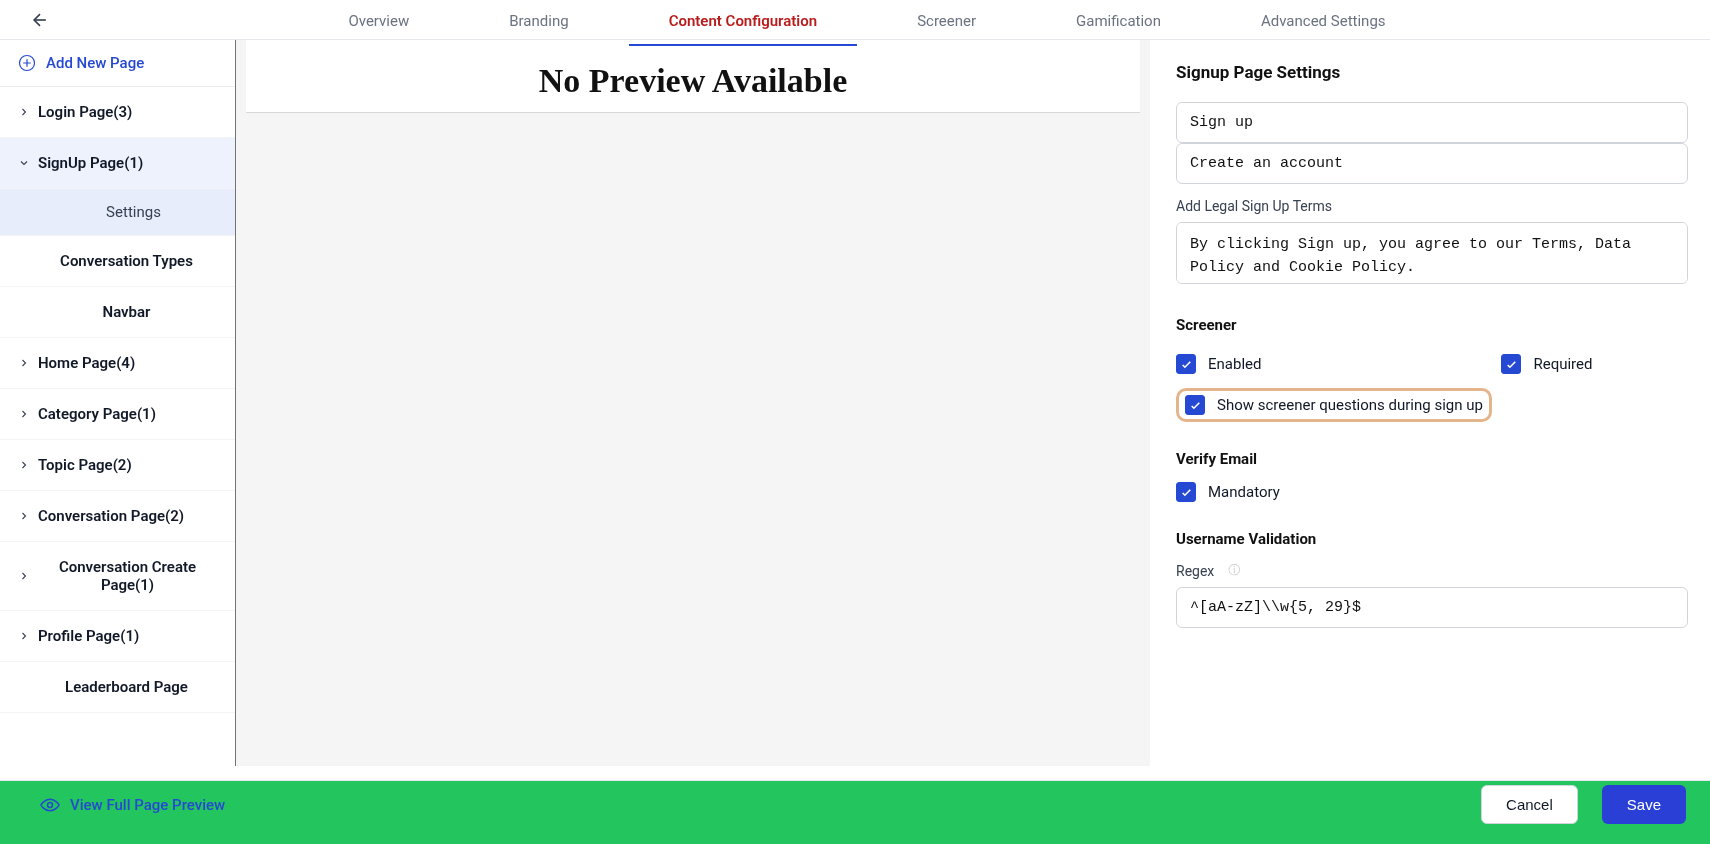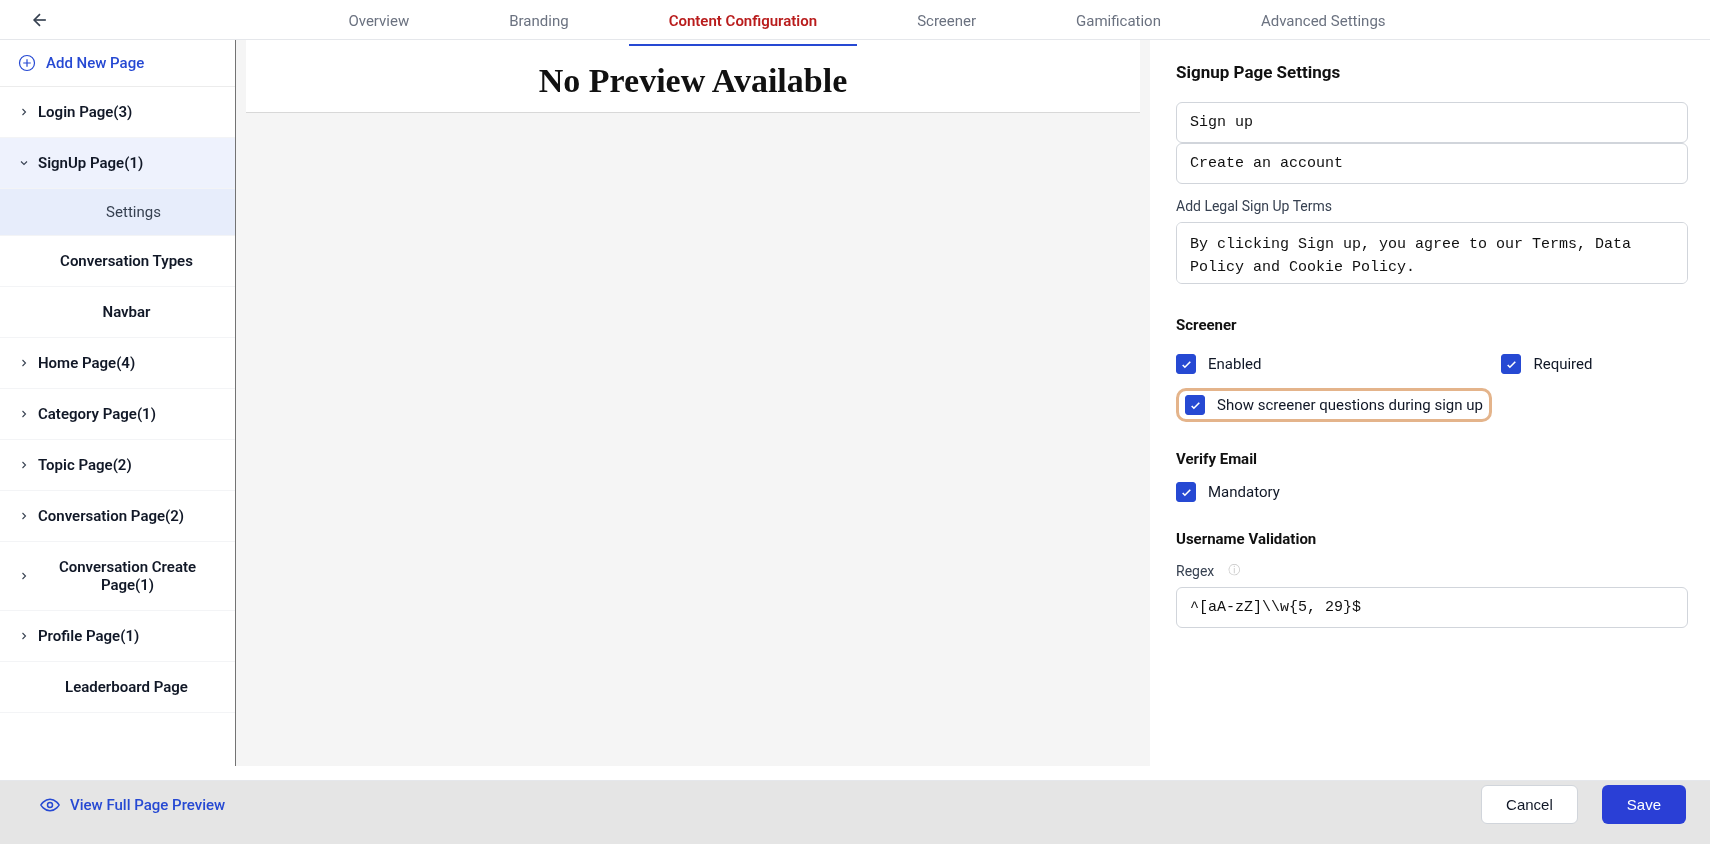--- a/index.html
+++ b/index.html
@@ -124,21 +124,21 @@
     padding: 4px 6px;
     display: inline-flex;
   }
   .two-col { display:flex; gap: 34px; }
   .col { flex:1; }
   .col-label { font-size:14px; color:#374151; margin: 0 0 8px; display:flex; align-items:center; gap:14px;}
   .info-dot { color:#c7c7c7; font-size:12px; }
   .footer {
     position:absolute; bottom:0; left:0; right:0;
     height:64px;
-    background:#e5e5e5;
+    background:#22c55e;
     border-top:1px solid #e5e7eb;
     display:flex; align-items:center;
     padding: 0 24px 16px 40px;
   }
   .view-preview { display:flex; align-items:center; gap:10px; color:#2649d3; font-weight:500; font-size:15px; cursor:pointer;}
   .footer-spacer { flex:1; }
   .btn { border-radius:6px; padding:10px 24px; font-size:15px; font-weight:500; cursor:pointer; border:1px solid transparent; }
   .btn-cancel { background:#fff; border-color:#d1d5db; color:#111827; margin-right:24px;}
   .btn-save { background:#2a3fd6; color:#fff; }
 </style>

